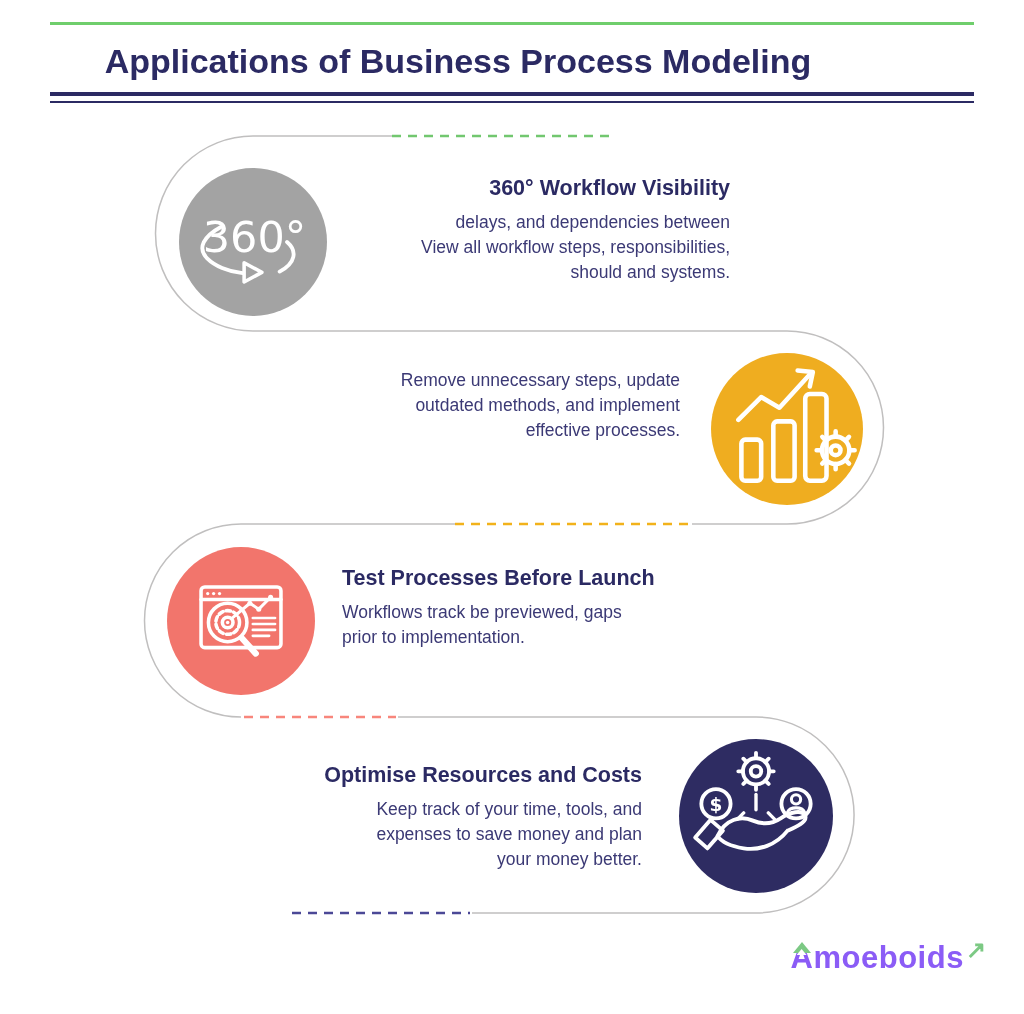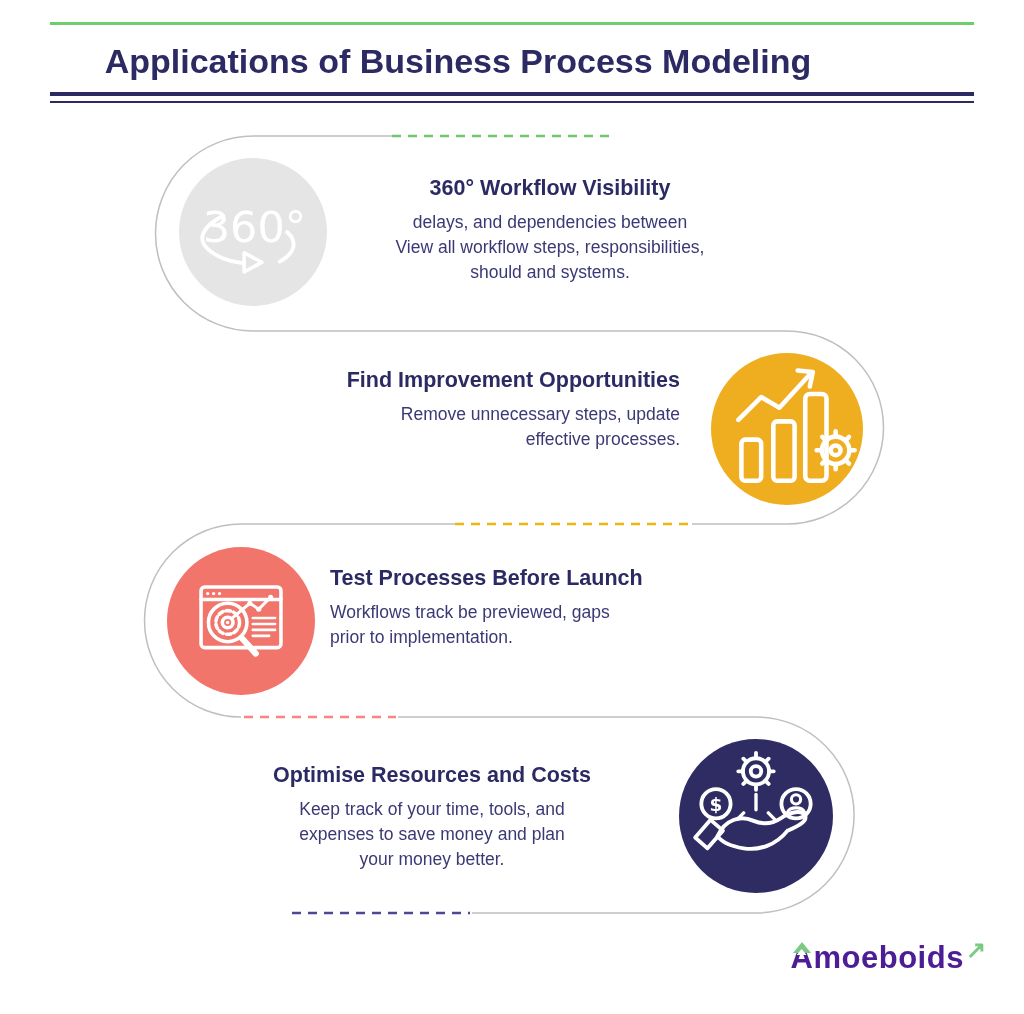--- a/index.html
+++ b/index.html
@@ -14,36 +14,36 @@
     font-size:34px;font-weight:800;color:#2b2a63;letter-spacing:0px;
   }
   .double-line{
     position:absolute;left:50px;top:92px;width:924px;height:5px;
     border-top:4px solid #2b2a63;border-bottom:2px solid #2b2a63;
   }
   
   svg.bg{position:absolute;left:0;top:0;}
   
   .circle{position:absolute;border-radius:50%;display:flex;align-items:center;justify-content:center;}
-  .c1{left:179px;top:158px;width:148px;height:148px;background:#e5e5e5;}
+  .c1{left:179px;top:168px;width:148px;height:148px;background:#a3a3a3;}
   .c2{left:711px;top:353px;width:152px;height:152px;background:#efad20;}
   .c3{left:167px;top:547px;width:148px;height:148px;background:#f2756c;}
   .c4{left:679px;top:739px;width:154px;height:154px;background:#2e2c62;}
   
   .txt{position:absolute;}
   .txt h2{margin:0 0 9px 0;font-size:21.5px;font-weight:800;color:#2b2a63;}
   .txt .body{margin:0;font-size:17.5px;line-height:25px;color:#3b3975;font-weight:500;}
   .txt .ln{display:block;}
-  .t1{left:370px;top:176px;text-align:center;width:360px;}
+  .t1{left:370px;top:176px;text-align:right;width:360px;}
   .t2{left:260px;top:368px;text-align:right;width:420px;}
-  .t3{left:330px;top:566px;text-align:left;width:360px;}
-  .t4{left:222px;top:763px;text-align:center;width:420px;}
+  .t3{left:342px;top:566px;text-align:left;width:360px;}
+  .t4{left:222px;top:763px;text-align:right;width:420px;}
   
   .logo{position:absolute;top:940px;right:38px;display:flex;align-items:flex-start;}
-  .logo-text{position:relative;font-size:31px;font-weight:800;color:#4c1d95;letter-spacing:0.5px;}
+  .logo-text{position:relative;font-size:31px;font-weight:800;color:#8b5cf6;letter-spacing:0.5px;}
   .logo-apex{
     position:absolute;left:2px;top:2px;width:0;height:0;
     border-left:9px solid transparent;border-right:9px solid transparent;
     border-bottom:11px solid #7cc984;
   }
   .logo-apex-mask{
     position:absolute;left:6px;top:9px;width:10px;height:6px;background:#ffffff;
     clip-path:polygon(50% 0,100% 100%,0 100%);
   }
   .logo-arrow{font-size:24px;font-weight:800;color:#7cc984;margin-left:2px;margin-top:-4px;}
@@ -104,23 +104,23 @@
         <rect x="41" y="45" width="14" height="39" rx="2.5"></rect>
         <rect x="62" y="27" width="14" height="57" rx="3"></rect>
 
         <polyline points="18,44 33,29 45,36 66,13"></polyline>
         <polyline points="57,11.5 67,12.5 65,22"></polyline>
       </g>
     </svg>
   </div>
 
   <div class="txt t2">
-    <h2>Find Improvement Opportunities</h2>
     <p class="body">
       <span class="ln">Remove unnecessary steps, update</span>
+      <span class="ln">outdated methods, and implement</span>
       <span class="ln">effective processes.</span>
     </p>
   </div>
 
   <div class="circle c3">
     <svg width="148" height="148" viewBox="0 0 100 100">
       <g fill="none" stroke="#ffffff" stroke-width="2.4" stroke-linecap="round" stroke-linejoin="round">
         <rect x="23" y="27" width="54" height="41" rx="2.5"></rect>
         <path d="M23,35.5 H77"></path>
 

